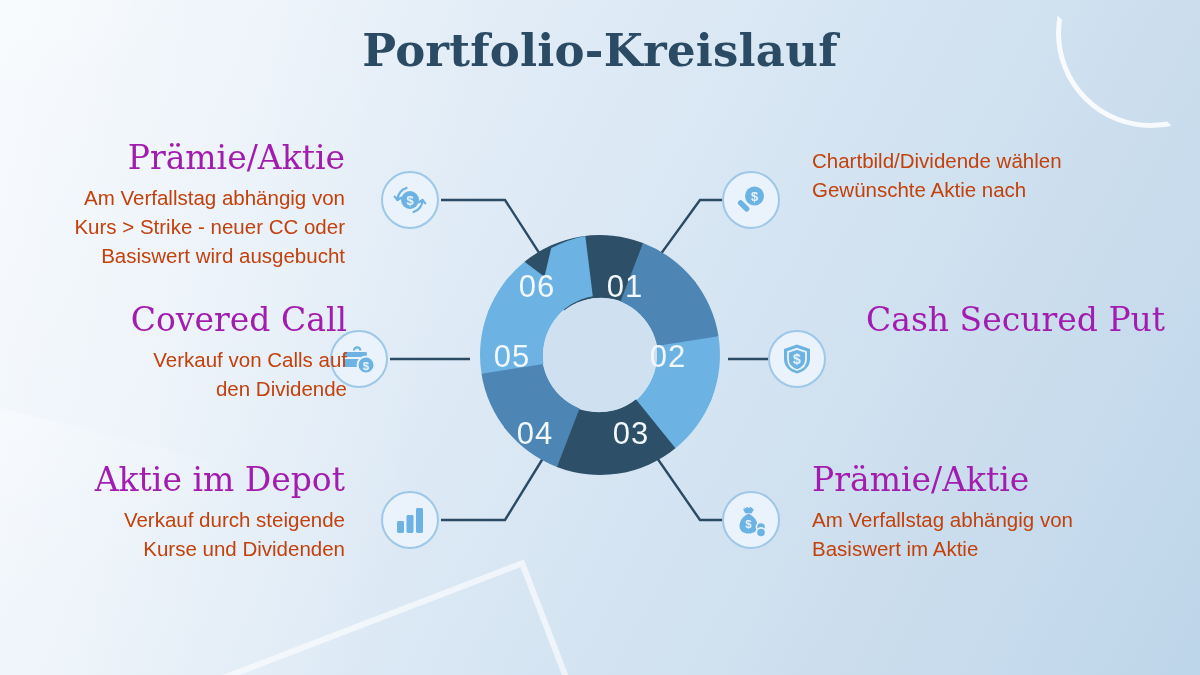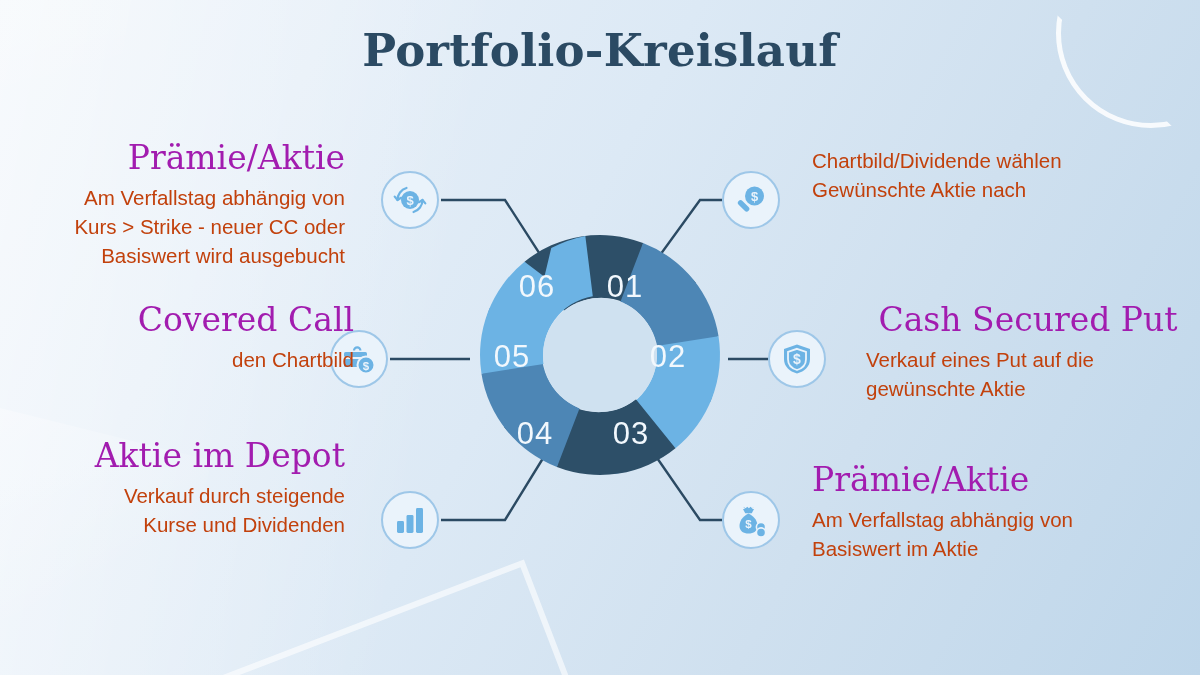--- a/index.html
+++ b/index.html
@@ -68,26 +68,26 @@
   .block .desc {
     margin-top:6px;
     font-size:20.5px;
     line-height:1.42;
     color:#c2410c;
   }
   .block.left { text-align:right; }
   .block.right { text-align:left; }
 
   #block-1 { left:10px;  top:140px; width:335px; }
-  #block-6 { left:34px;  top:302px; width:320px;text-align:right; }
-  #block-5 { left:25px;  top:438px; width:320px; }
+  #block-6 { left:27px;  top:302px; width:320px;text-align:right; }
+  #block-5 { left:25px;  top:462px; width:320px; }
   #block-2 { left:812px; top:140px; width:378px; }
   #block-3 { left:866px; top:302px; width:324px; }
   #block-4 { left:812px; top:462px; width:378px; }
-  #block-3 .heading { text-align:center; }
+  #block-3 .heading { text-align:left; }
 
   
   .icon-node {
     position:absolute;
     width:58px; height:58px;
     border-radius:50%;
     background:#eaf3fb;
     border:2px solid #9ec7e8;
     display:flex; align-items:center; justify-content:center;
   }
@@ -226,45 +226,42 @@
   <div class="desc">
     <div>Am Verfallstag abhängig von</div>
     <div>Kurs &gt; Strike - neuer CC oder</div>
     <div>Basiswert wird ausgebucht</div>
   </div>
 </div>
 
 <div class="block left" id="block-6">
   <div class="heading">Covered Call</div>
   <div class="desc">
-    <div>den Chartbild</div>
+    <div>Verkauf von Calls auf</div>
+    <div>den Dividende</div>
   </div>
 </div>
 
 <div class="block left" id="block-5">
   <div class="heading">Aktie im Depot</div>
   <div class="desc">
     <div>Verkauf durch steigende</div>
     <div>Kurse und Dividenden</div>
   </div>
 </div>
 
 <div class="block right" id="block-2">
   <div class="desc">
     <div>Chartbild/Dividende wählen</div>
     <div>Gewünschte Aktie nach</div>
   </div>
 </div>
 
 <div class="block right" id="block-3">
   <div class="heading">Cash Secured Put</div>
-  <div class="desc">
-    <div>Verkauf eines Put auf die</div>
-    <div>gewünschte Aktie</div>
-  </div>
 </div>
 
 <div class="block right" id="block-4">
   <div class="heading">Prämie/Aktie</div>
   <div class="desc">
     <div>Am Verfallstag abhängig von</div>
     <div>Basiswert im Aktie</div>
   </div>
 </div>
 

